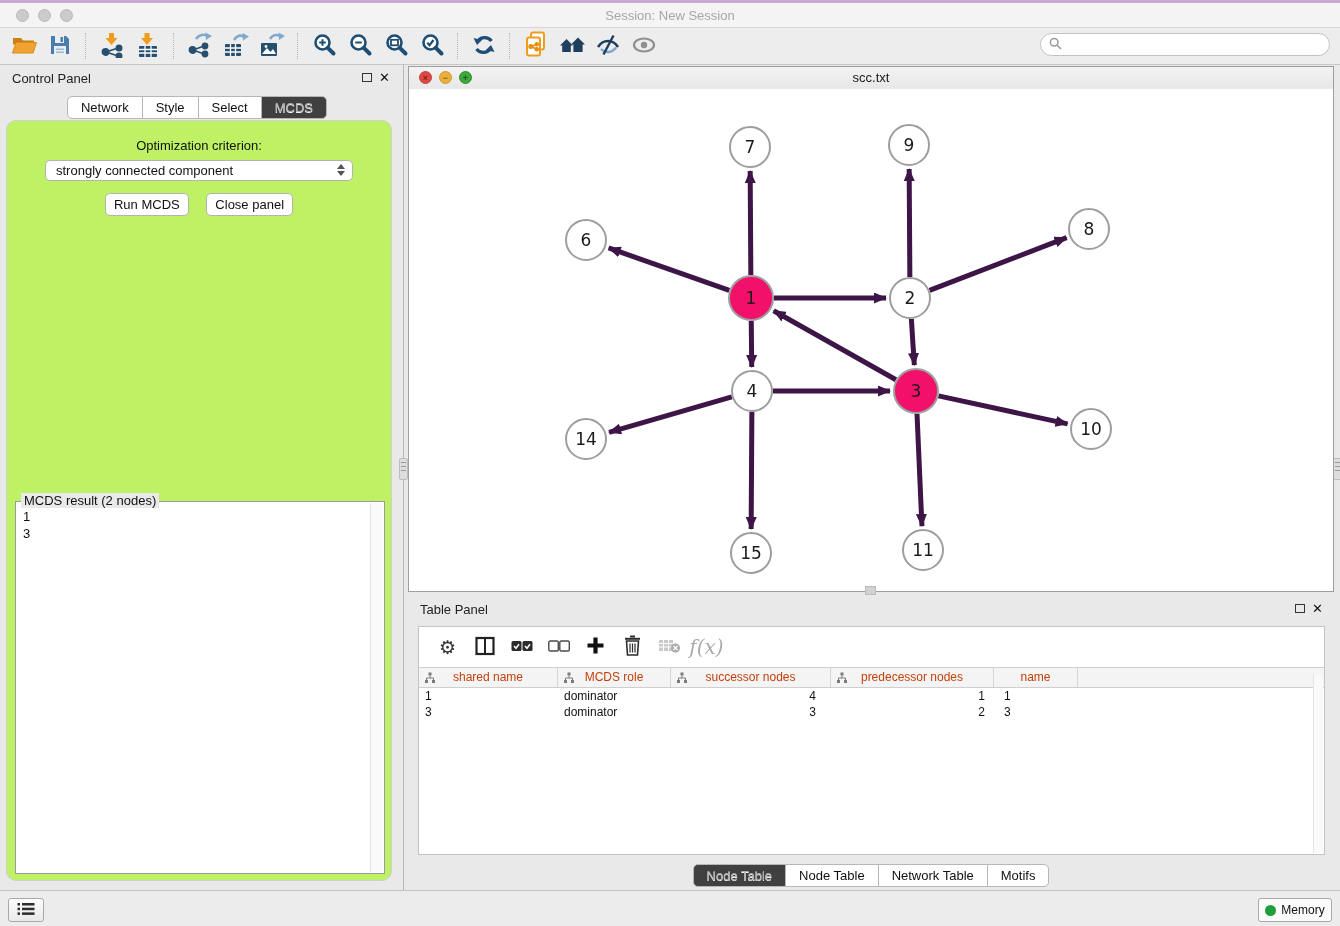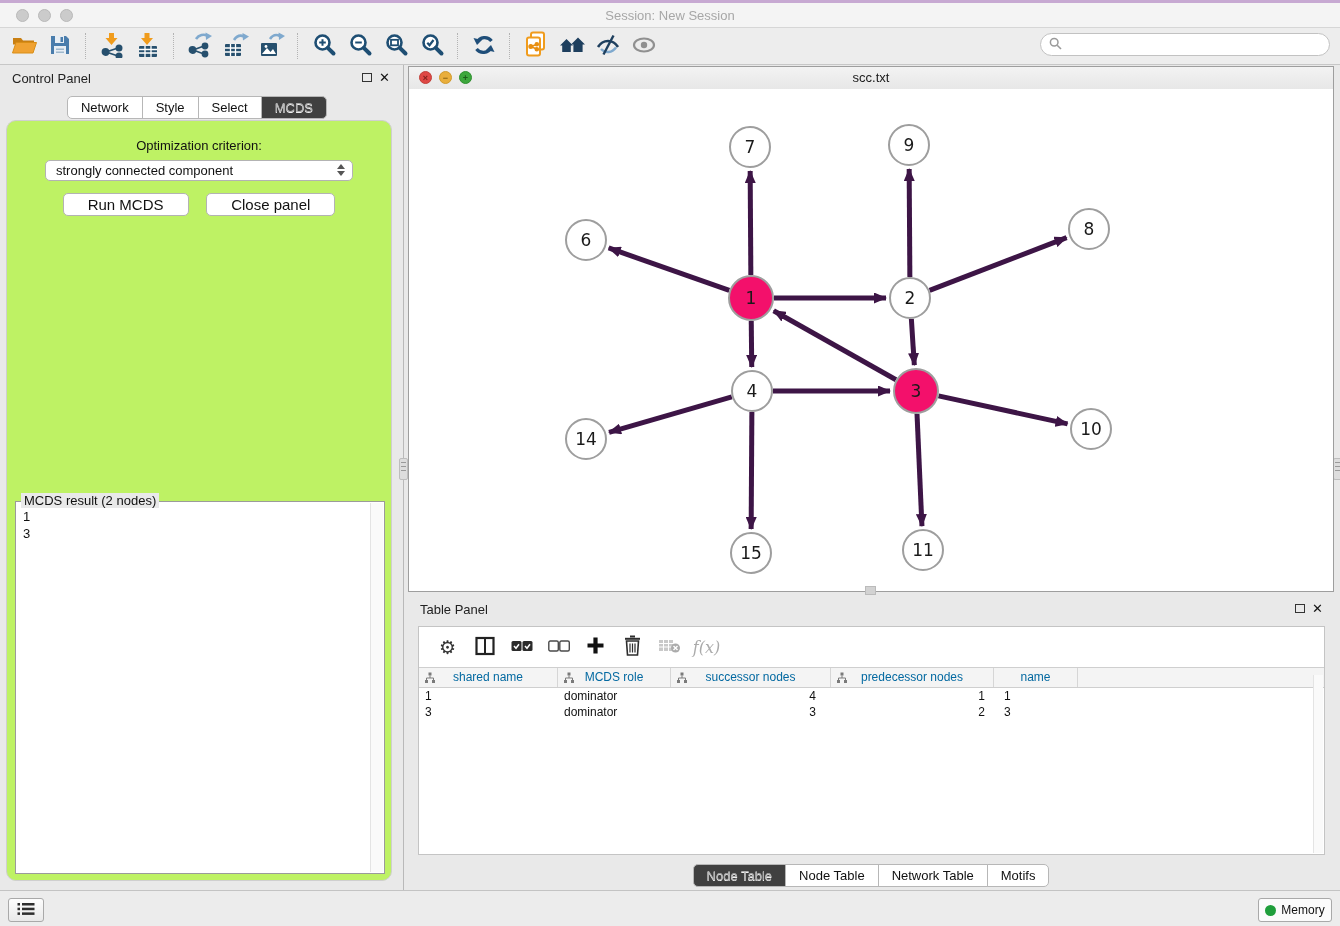--- a/index.html
+++ b/index.html
@@ -34,21 +34,21 @@
   .seg .tab:last-child{border-radius:0 5px 5px 0}
   .seg .tab.disabled{background:#404040;color:#AEAEAE;text-shadow:0 1px 0 #F2F2F2}
   .cbody{position:absolute;left:6px;right:6px;top:55px;bottom:9px;background:#bef264;border:1px solid #CFCFCF;border-radius:10px}
   .optlabel{position:absolute;left:0;right:0;top:17px;text-align:center;font-size:13px;color:#111}
   .criterion{position:absolute;left:38px;top:39px;width:308px;height:21px;background:#FFF;border:1px solid #B3B3B3;border-radius:5px;display:flex;align-items:center;padding-left:10px;box-sizing:border-box}
   .criterion .stepper{position:absolute;right:7px;top:3px;display:flex;flex-direction:column;gap:2px}
   .criterion .stepper i{width:0;height:0;border-left:4px solid transparent;border-right:4px solid transparent}
   .criterion .stepper .up{border-bottom:5px solid #555}
   .criterion .stepper .dn{border-top:5px solid #555}
   .btnrow{position:absolute;left:0;right:0;top:72px;text-align:center}
-  .pushbtn{display:inline-block;height:21px;line-height:21px;padding:0 24px;background:#FFF;border:1px solid #B3B3B3;border-radius:5px;font-size:15px;color:#111;margin:0 7px;cursor:default}
+  .pushbtn{display:inline-block;height:21px;line-height:21px;padding:0 8px;background:#FFF;border:1px solid #B3B3B3;border-radius:5px;font-size:13px;color:#111;margin:0 7px;cursor:default}
   .resultbox{position:absolute;left:8px;top:380px;width:368px;height:371px;background:#FFF;border:1px solid #9B9B9B}
   .resultbox .legend{position:absolute;top:-9px;left:5px;background:#E9E9E9;padding:0 3px;font-size:13px;color:#111}
   .resultbox .lines{padding:6px 7px;font-size:13px;line-height:17px;color:#111}
   .vscroll{position:absolute;top:1px;right:1px;bottom:1px;width:12px;background:#FAFAFA;border-left:1px solid #E4E4E4}
 
   
   .vsplit{position:absolute;top:65px;bottom:36px;left:403px;width:1px;background:#B9B9B9}
   .grip{position:absolute;width:7px;height:20px;background:#DDD;border:1px solid #BDBDBD;border-radius:2px}
   .grip i{display:block;height:1px;background:#9A9A9A;margin:3px 1px 0 1px}
   .grip-left{left:399px;top:458px}
@@ -67,23 +67,23 @@
   .resize-handle{position:absolute;left:456px;bottom:-4px;width:9px;height:7px;background:#D2D2D2;border:1px solid #BBB}
 
   
   .tpanel{position:absolute;left:408px;top:596px;width:926px;height:292px}
   .tpanel .float-btn{right:29px}
   .tpanel .close-btn{right:11px}
   .tbox{position:absolute;left:10px;top:30px;width:907px;height:229px;background:#FFF;border:1px solid #C4C4C4;box-sizing:border-box}
   .ttools{display:flex;align-items:center;height:40px;padding-left:10px;gap:0}
   .ttbtn{width:37px;height:34px;display:flex;align-items:center;justify-content:center}
   .gear{font-size:19px;color:#333;font-family:"DejaVu Sans",sans-serif}
-  .fx{font-family:"DejaVu Serif",serif;font-style:italic;font-size:16px;color:#ABABAB}
+  .fx{font-family:"DejaVu Serif",serif;font-style:italic;font-size:20px;color:#ABABAB}
   .thead{display:flex;height:19px;background:#F4F4F4;border-top:1px solid #CFCFCF;border-bottom:1px solid #CFCFCF;box-sizing:content-box}
-  .th{position:relative;border-right:1px solid #D6D6D6;box-sizing:border-box;font-size:12px;color:#0369a1;text-align:center;line-height:19px}
+  .th{position:relative;border-right:1px solid #D6D6D6;box-sizing:border-box;font-size:12px;color:#c2410c;text-align:center;line-height:19px}
   .th .bicon{position:absolute;left:5px;top:3px}
   .c1{width:139px}.c2{width:113px}.c3{width:160px}.c4{width:163px}.c5{width:84px}
   .trow{display:flex;height:16px;font-size:12px;color:#111}
   .td{box-sizing:border-box;line-height:16px}
   .td.l{text-align:left;padding-left:6px}
   .td.r{text-align:right}
   .td.c3{padding-right:15px}
   .td.c4{padding-right:9px}
   .td.c5{padding-left:10px}
   .tbox .vscroll{width:9px}

